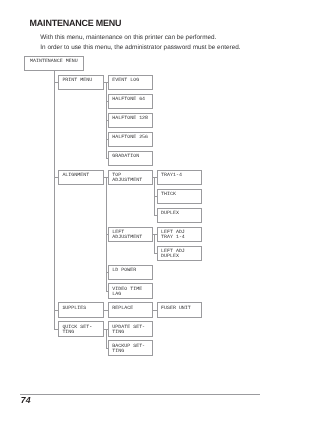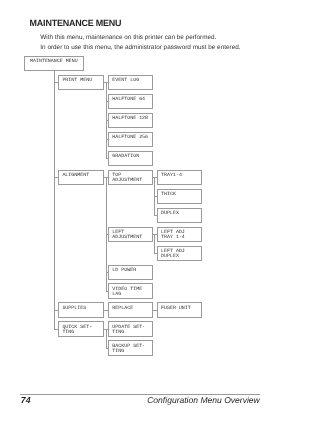--- a/index.html
+++ b/index.html
@@ -155,14 +155,13 @@
       <div class="line h" style="left: 154.3px; top: 253.035px; width: 2.5px;"></div>
       <div class="line h" style="left: 103.8px; top: 310.005px; width: 4.3px;"></div>
       <div class="line h" style="left: 152.7px; top: 310.005px; width: 4.1px;"></div>
       <div class="line h" style="left: 103.8px; top: 328.995px; width: 4.3px;"></div>
       <div class="line v" style="left: 105.6px; top: 328.995px; height: 18.99px;"></div>
       <div class="line h" style="left: 105.6px; top: 347.985px; width: 2.5px;"></div>
     </div>
 
   <div class="footer-rule"></div>
   <div class="folio">74</div>
-  <div class="running-head">Configuration Menu Overview</div>
 </div>
 
 </body></html>

